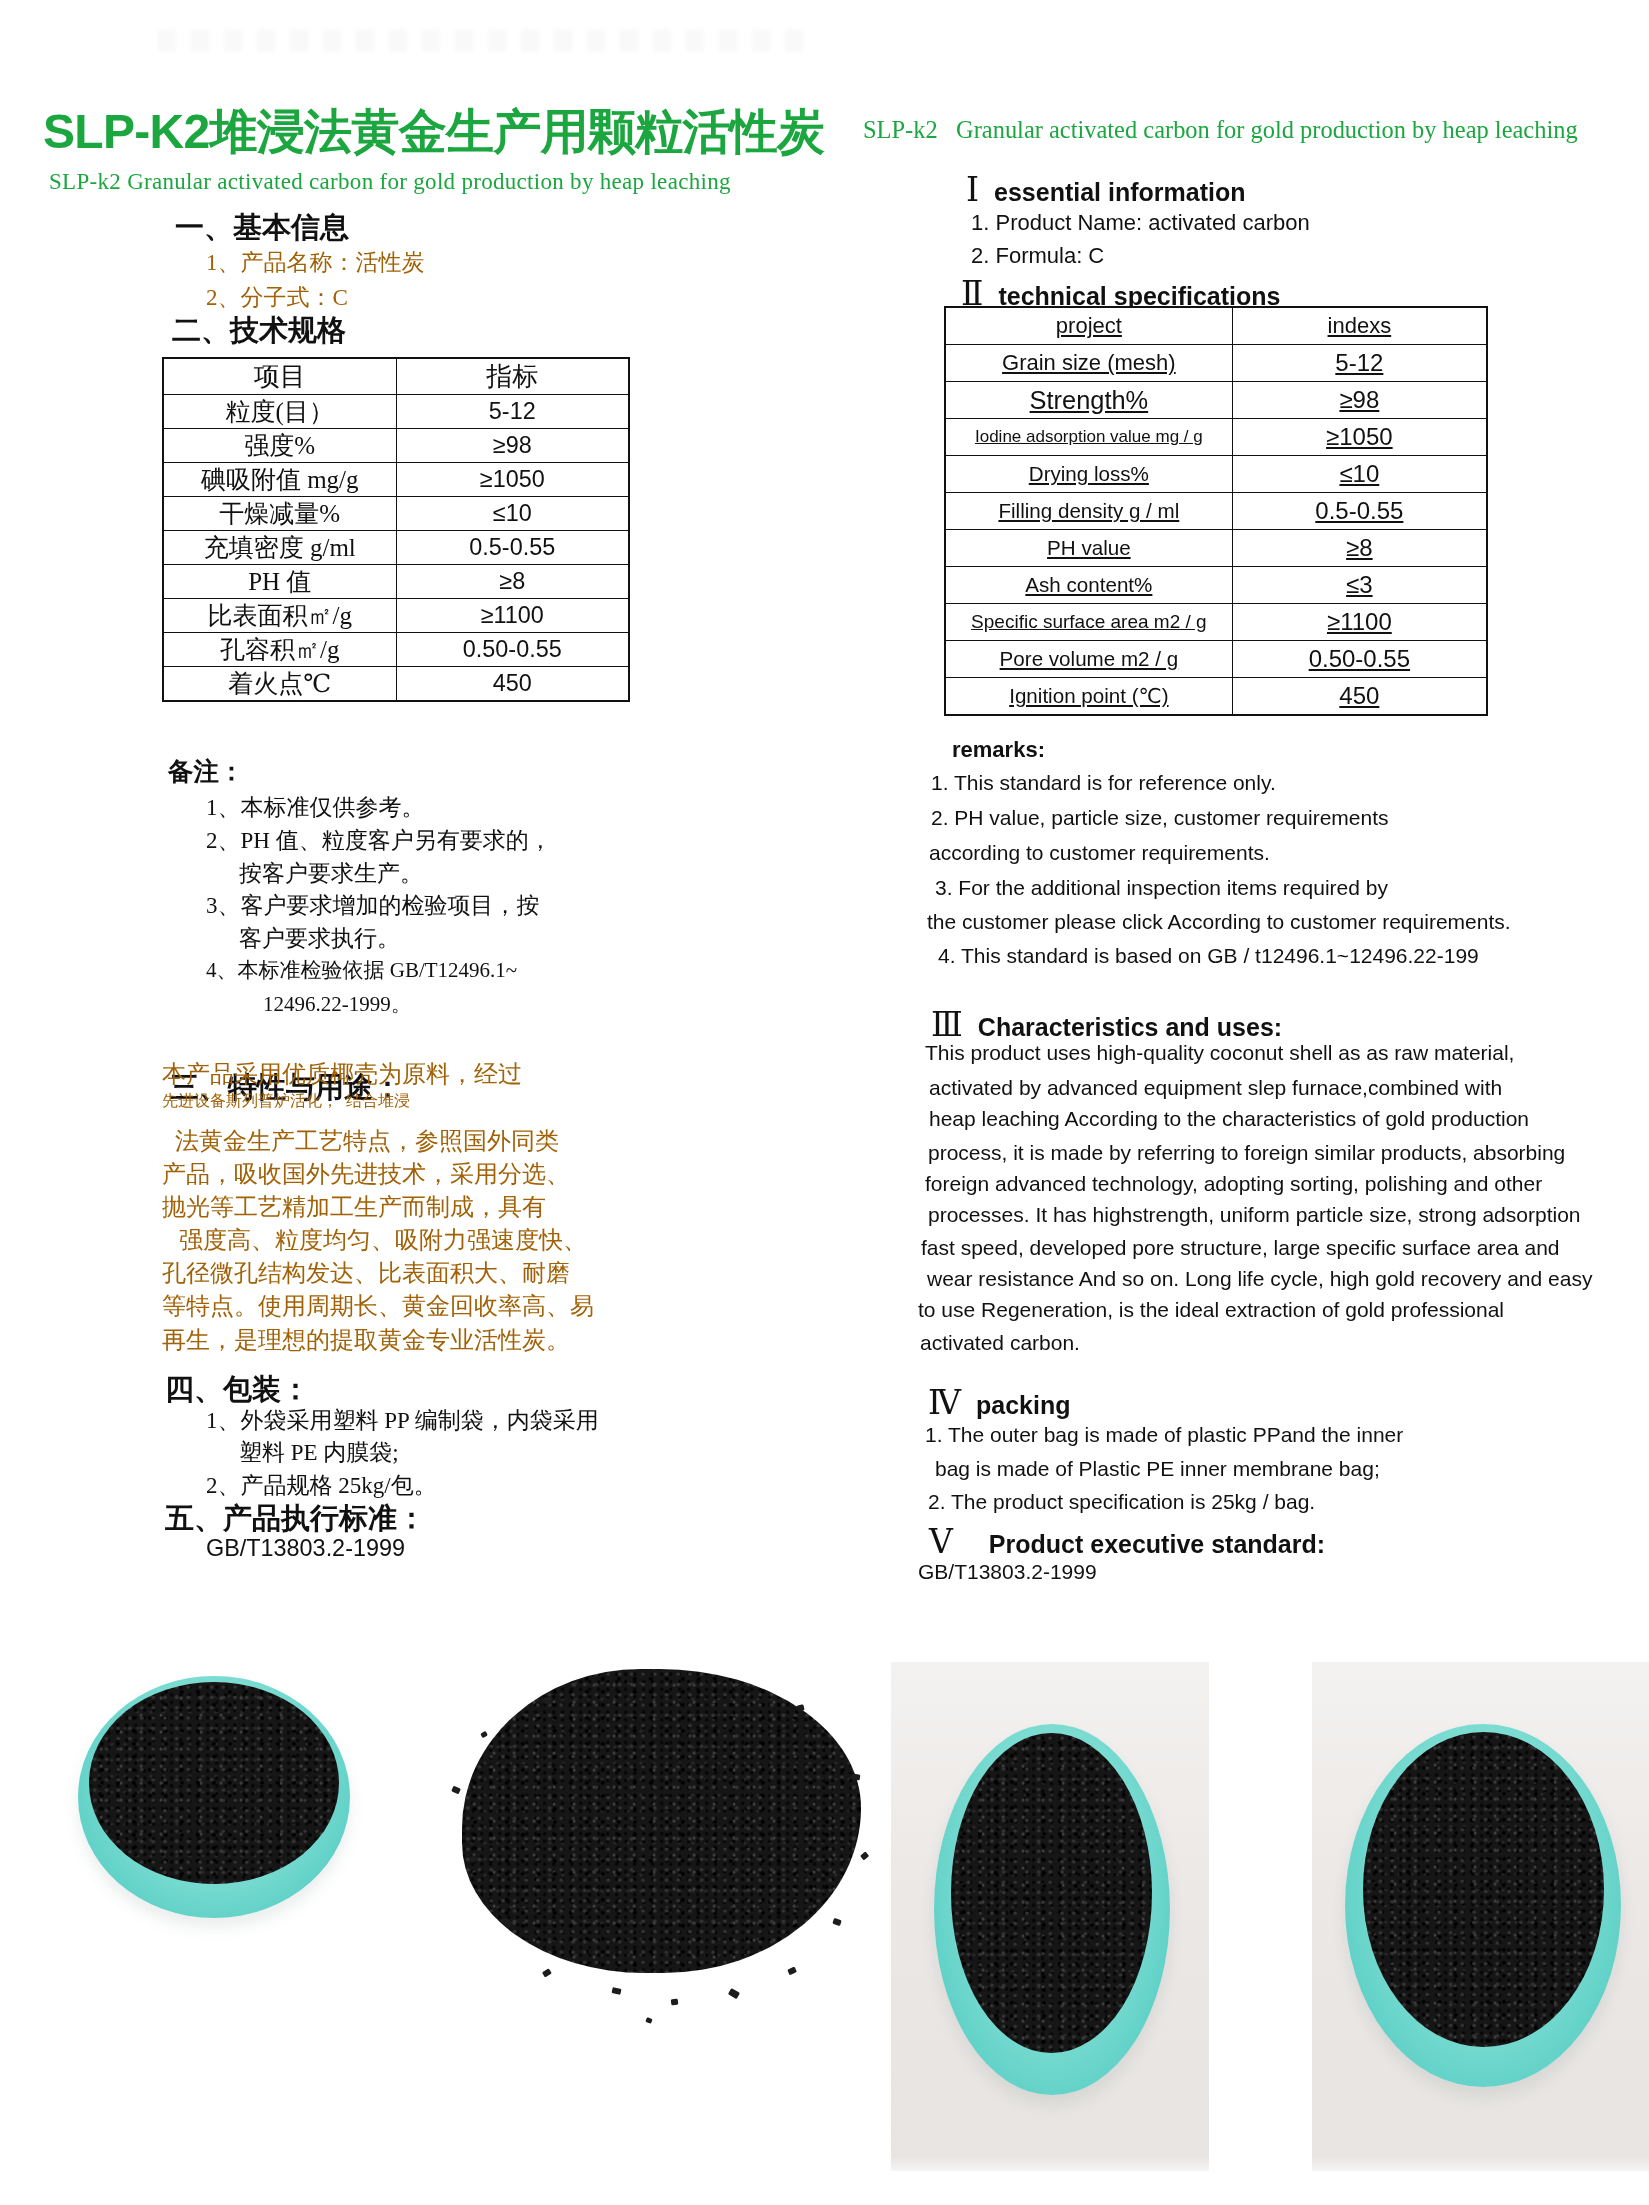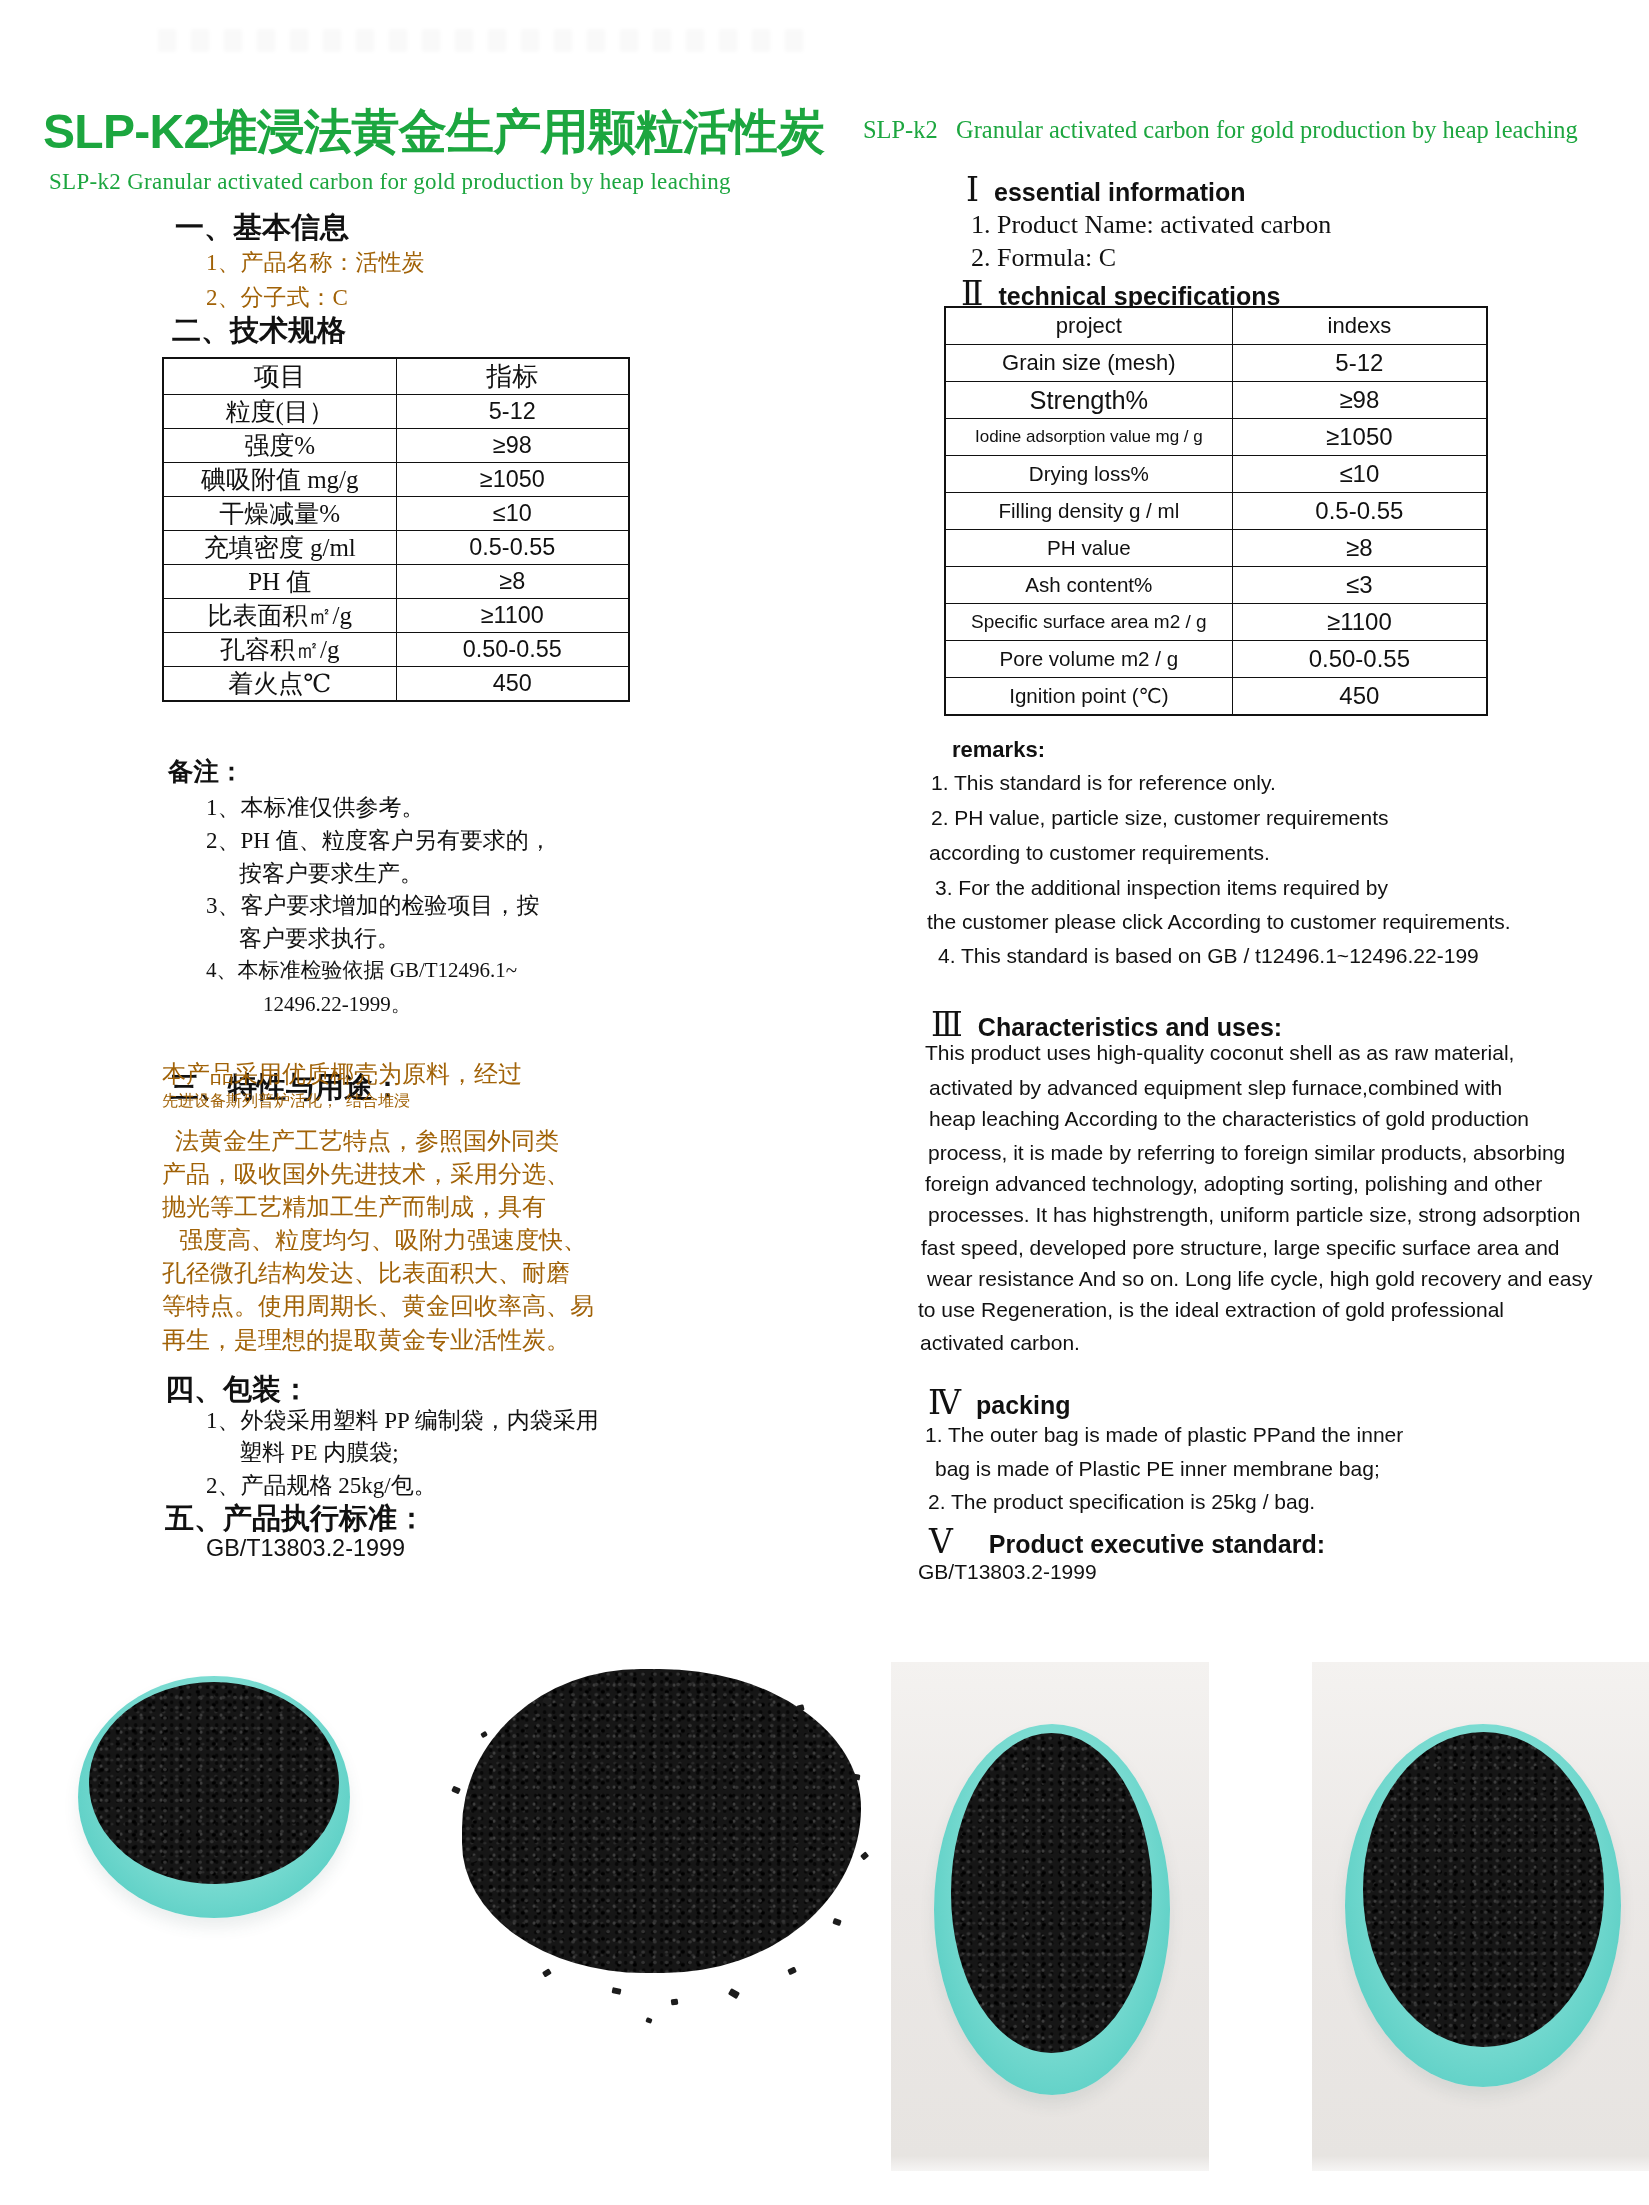--- a/index.html
+++ b/index.html
@@ -19,31 +19,31 @@
 
   
   .h-cn{font-family:"Liberation Sans","DejaVu Sans",sans-serif;font-weight:700;font-size:29px;color:#111;}
   .item-cn{font-size:23px;color:#a16207;}
   .note-cn{font-size:23px;color:#111;}
 
   .rn-head{display:flex;align-items:baseline;gap:15px;}
   .rn{font-family:"Liberation Serif","DejaVu Serif",serif;font-size:33px;font-weight:400;color:#111;}
   .rl{font-family:"Liberation Sans","DejaVu Sans",sans-serif;font-weight:700;font-size:25px;color:#111;}
   .gap-lg{gap:36px;}
-  .en-item{font-family:Liberation Serif, serif;font-size:26px;color:#111;}
+  .en-item{font-family:Liberation Sans, sans-serif;font-size:22px;color:#111;}
   .en-ln{font-family:"Liberation Sans","DejaVu Sans",sans-serif;font-size:21px;color:#111;white-space:pre;}
 
   
   table.spec{border-collapse:collapse;table-layout:fixed;width:100%;background:#fff;}
   table.spec td{border:1.4px solid #111;text-align:center;vertical-align:middle;padding:0;}
   .tbl-wrap{outline:1.4px solid #111;}
   #cn-table td{height:33px;font-size:25px;font-family:"Liberation Serif","DejaVu Serif",serif;}
   #cn-table tr.hdr td{font-size:26px;}
   #cn-table td.val{font-family:"Liberation Sans","DejaVu Sans",sans-serif;font-size:23.4px;}
-  #en-table td{height:36px;font-family:"Liberation Sans","DejaVu Sans",sans-serif;font-size:20.6px;}
+  #en-table td{height:36px;font-family:"Liberation Sans","DejaVu Sans",sans-serif;font-size:20.6px;text-decoration:underline;}
   #en-table tr.hdr td{font-size:22px;}
   #en-table td.val{font-size:24px;}
   #en-table td.r-lg{font-size:25.4px;}
   #en-table td.r-md{font-size:22px;}
   #en-table td.r-sm{font-size:19px;}
   #en-table td.r-xs{font-size:17px;}
 
   
   .photo-bg{background:linear-gradient(180deg,#f4f2f0 0%,#ebe8e6 45%,#e7e4e1 97%,#f6f5f4 100%);}
   .bowl{border-radius:50%;

